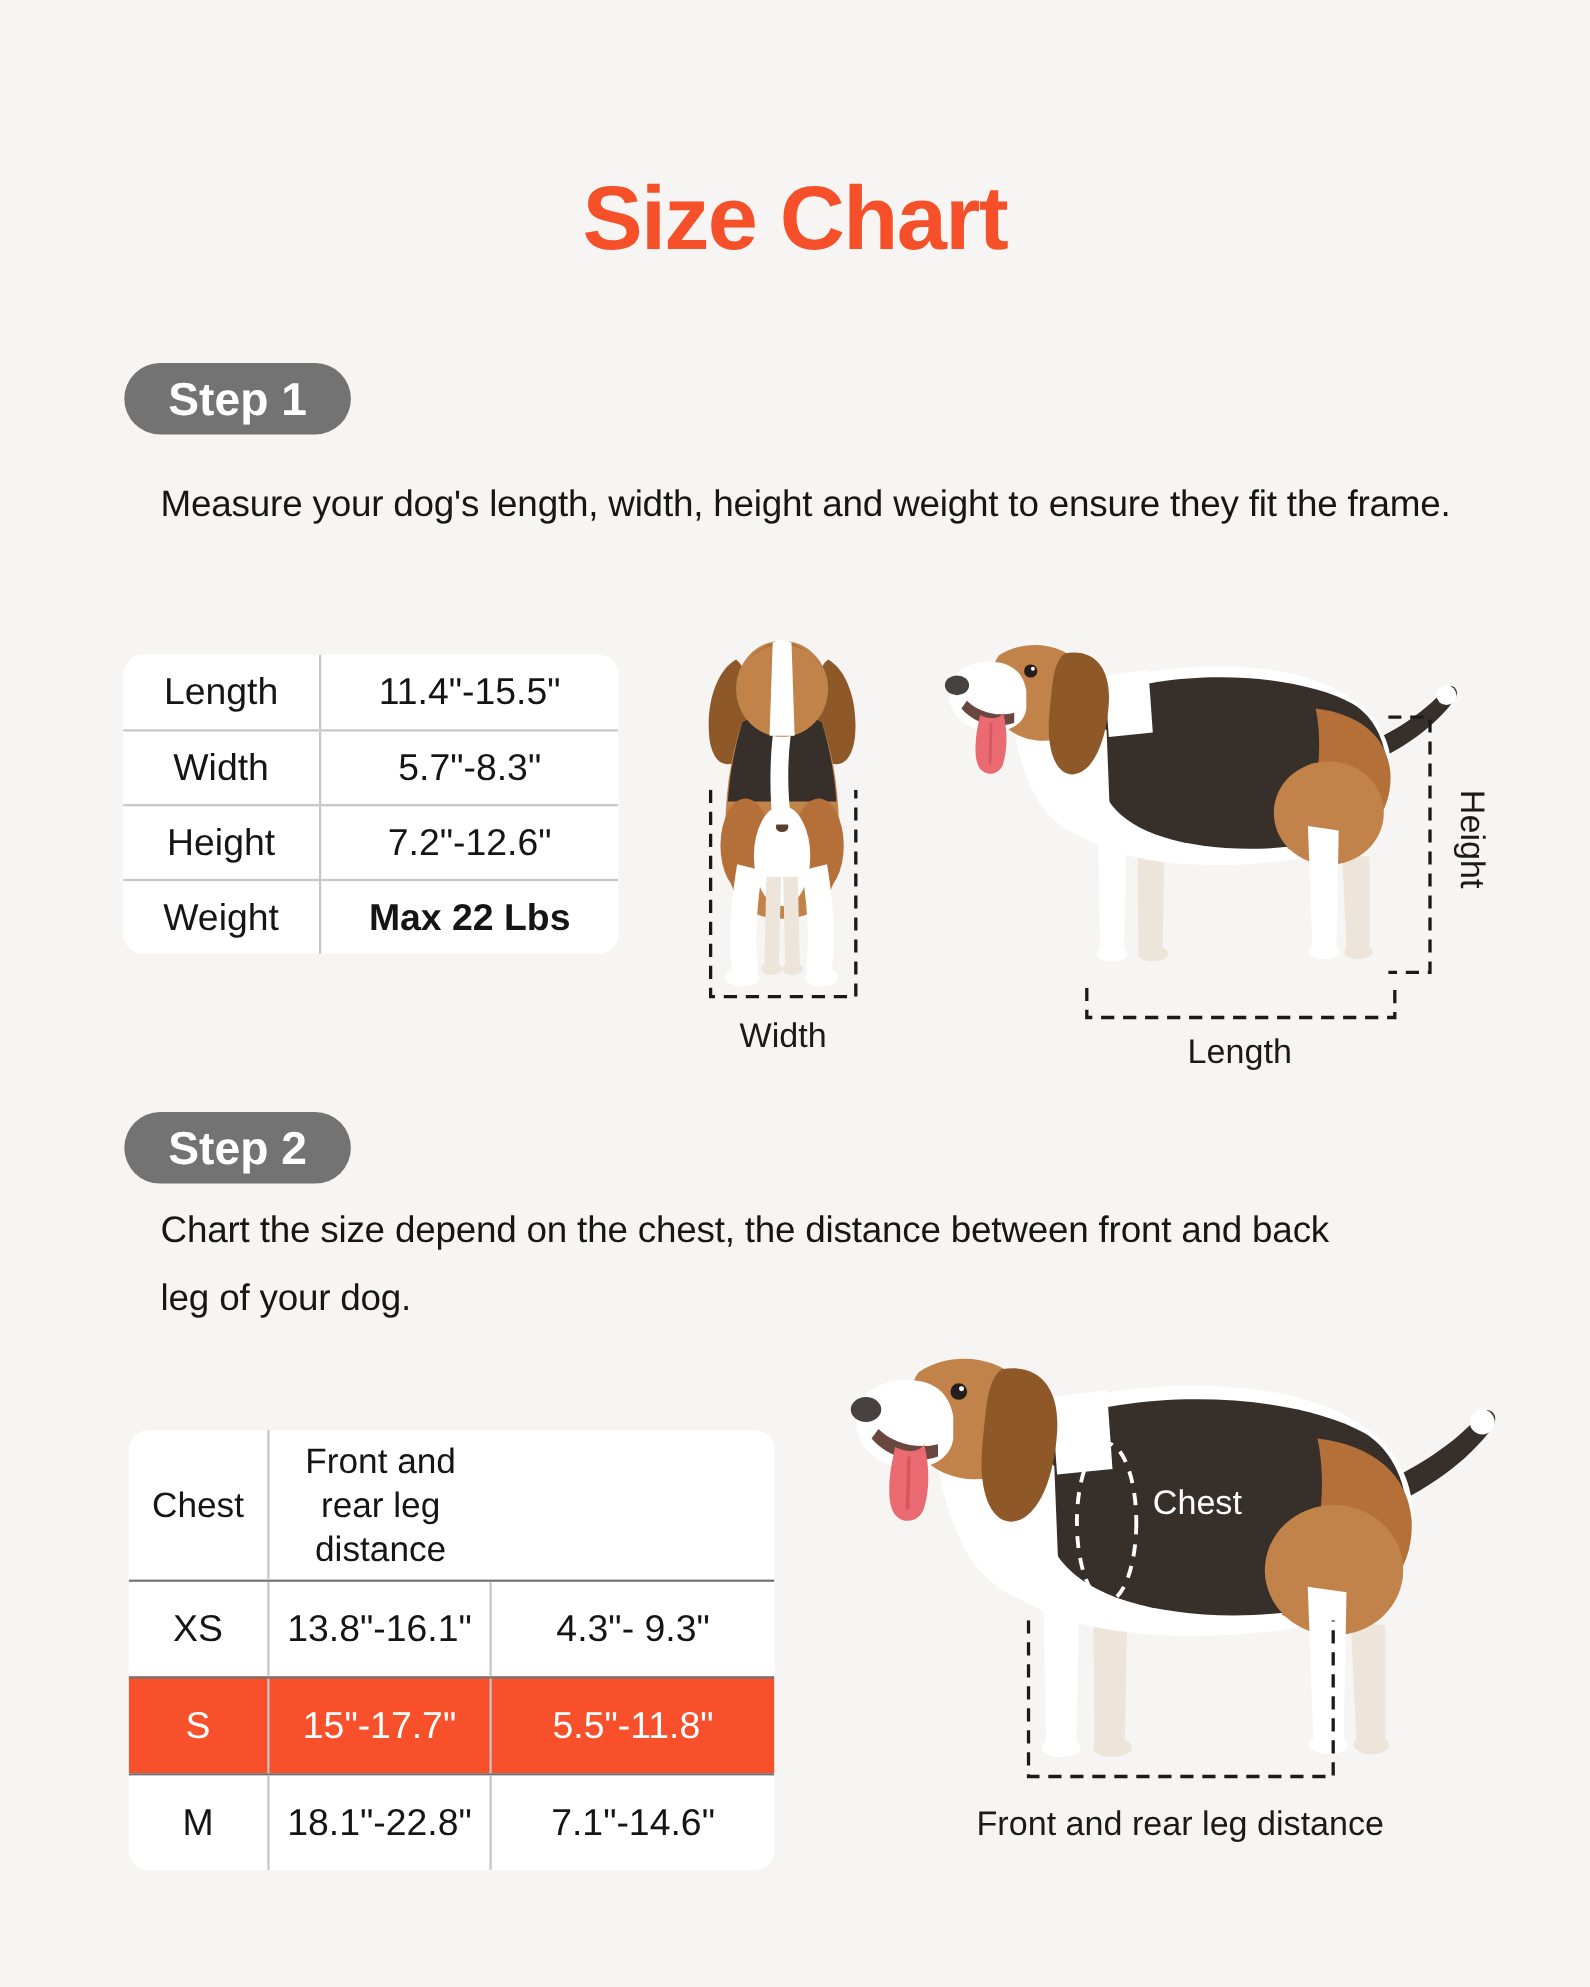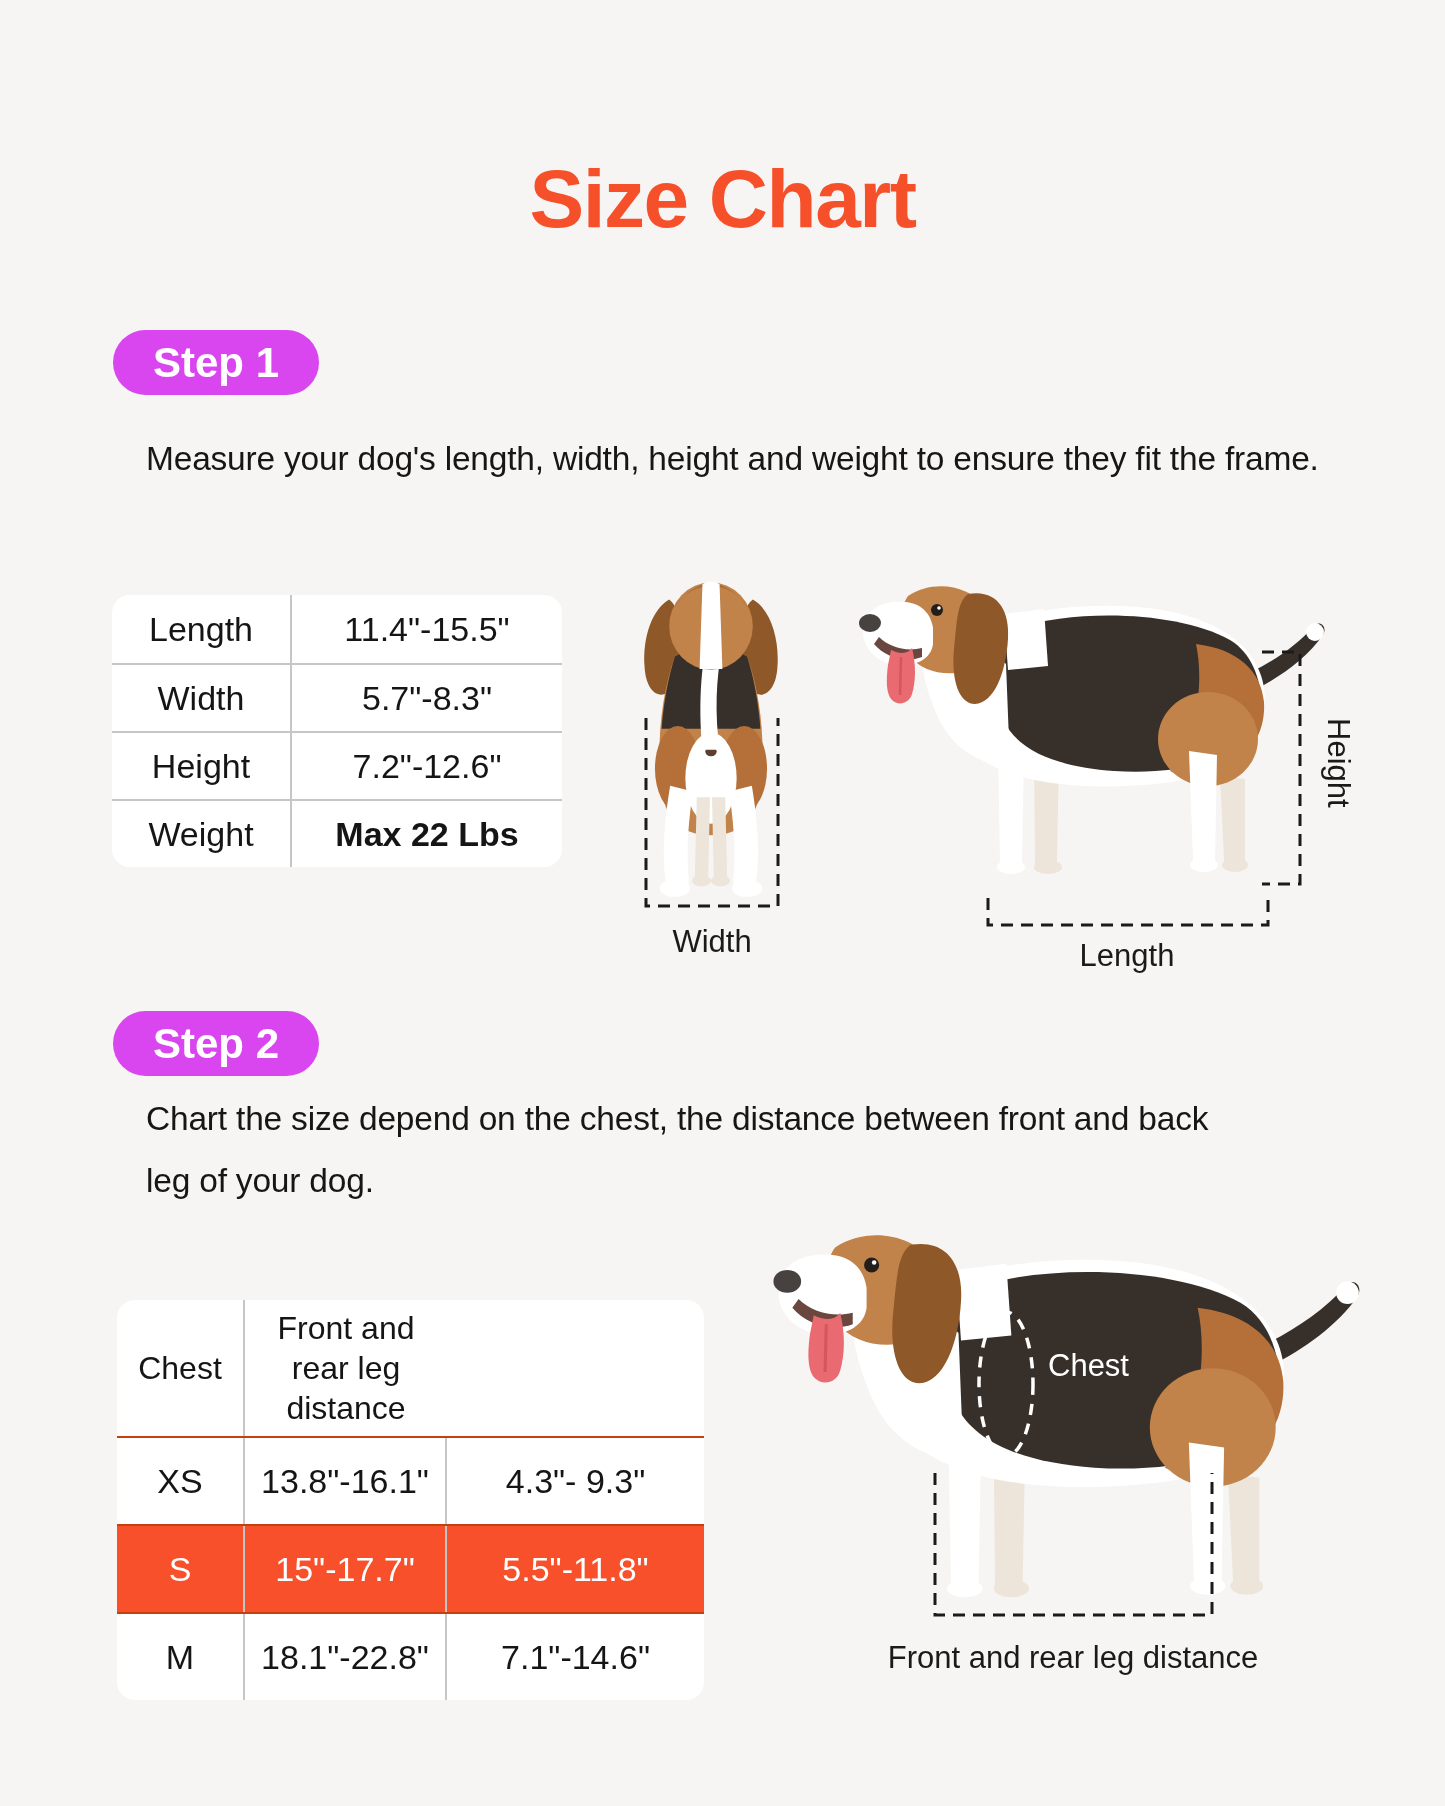--- a/index.html
+++ b/index.html
@@ -2,42 +2,42 @@
 <html><head>
 <meta charset="utf-8">
 <style>
   * { margin:0; padding:0; box-sizing:border-box; }
   body { background:#F6F5F3; font-family:"Liberation Sans","DejaVu Sans",sans-serif; }
   .canvas { position:relative; width:1445px; height:1806px; background:#F6F5F3; overflow:hidden; }
 
   .title { position:absolute; top:152px; left:0; width:100%; text-align:center;
            font-size:82px; font-weight:700; letter-spacing:-1.5px; color:#F6502A; }
 
-  .badge { position:absolute; left:113px; background:#d946ef; color:#fff; font-size:42px;
+  .badge { position:absolute; left:113px; background:#737373; color:#fff; font-size:42px;
            font-weight:600; line-height:47px; padding:9px 40px; border-radius:34px; }
   .badge1 { top:330px; } .badge2 { top:1011px; }
 
   .para { position:absolute; left:113px; font-size:33.5px; color:#161616; letter-spacing:-0.2px; white-space:nowrap;margin-left:33px; }
   .para1 { top:440px; } .para2a { top:1100px; } .para2b { top:1162px; }
 
   .card { position:absolute; background:#fff; border-radius:18px; overflow:hidden; }
 
   
   .t1 { left:112px; top:595px; width:450px; height:272px; }
   .t1row { display:grid; grid-template-columns:180px 270px; height:68px; }
   .t1row + .t1row { border-top:2px solid #C6C6C6; }
   .t1cell { display:flex; align-items:center; justify-content:center; font-size:34px; color:#151515; }
   .t1cell.lab { border-right:2px solid #C6C6C6; }
   .t1row:nth-child(4) .val { font-weight:700; }
 
   
   .t2 { left:117px; top:1300px; width:587px; height:400px; }
   .t2row { display:grid; grid-template-columns:128px 202px 257px; height:88px; }
   .t2row.t2head { height:136px; }
-  .t2row + .t2row { border-top:2px solid #c2410c; }
+  .t2row + .t2row { border-top:2px solid #737373; }
   .t2cell { display:flex; align-items:center; justify-content:center; text-align:center;
             font-size:34px; color:#151515; }
   .t2cell.c1, .t2cell.c2 { border-right:2px solid #C6C6C6; }
   .t2head .t2cell { font-size:32px; line-height:40px; }
   .t2row.hl { background:#F8502A; }
   .t2row.hl .t2cell { color:#fff; }
 
   .dog { position:absolute; }
   .dog-rear  { left:635px; top:548px; width:152px; height:352px; }
   .dog-side1 { left:858px; top:552px; width:470px; height:340px; }

